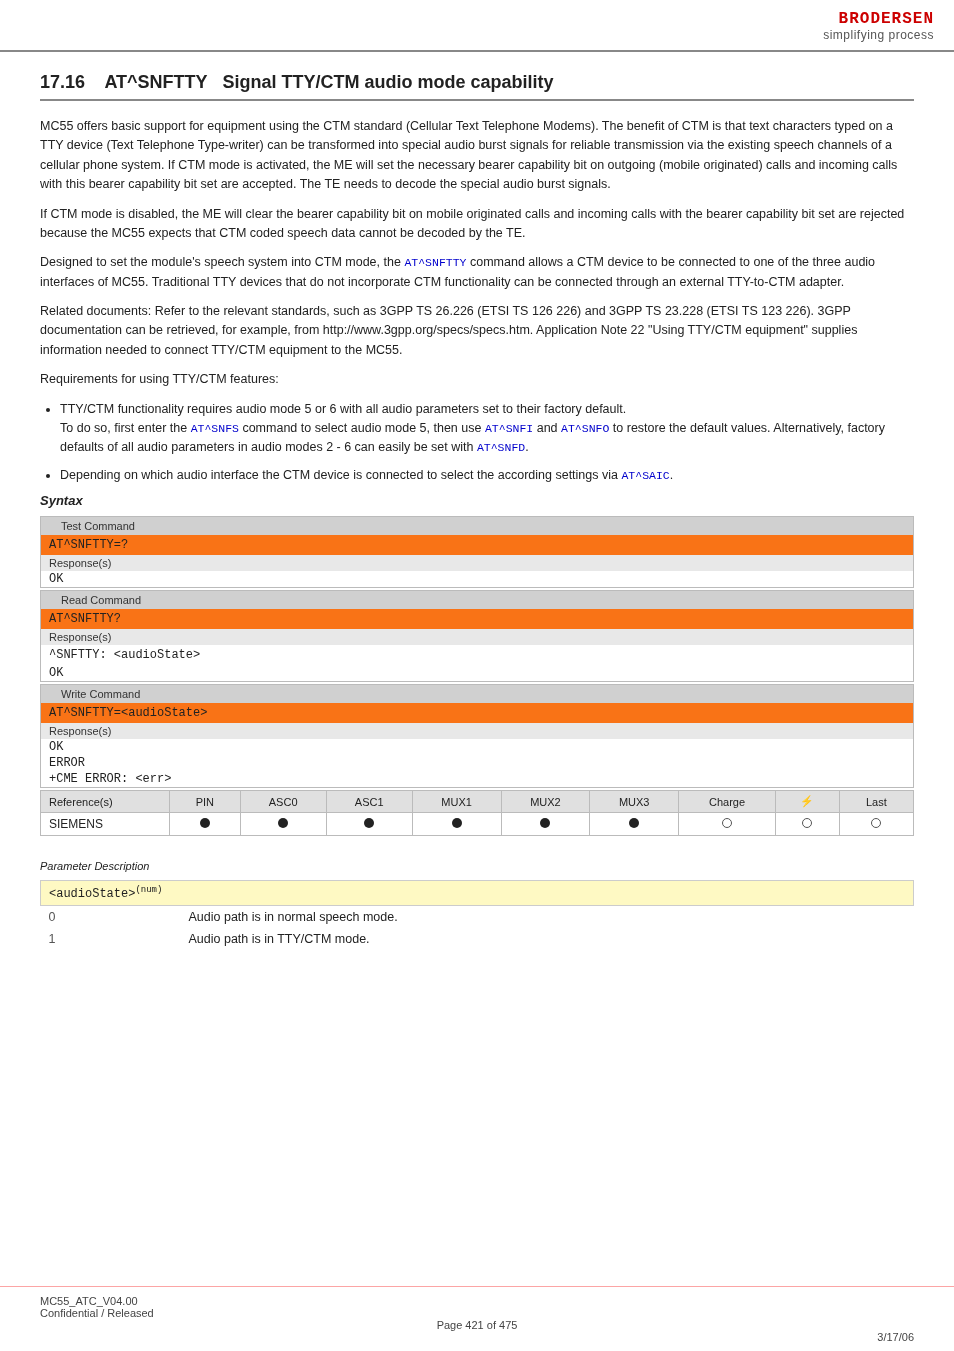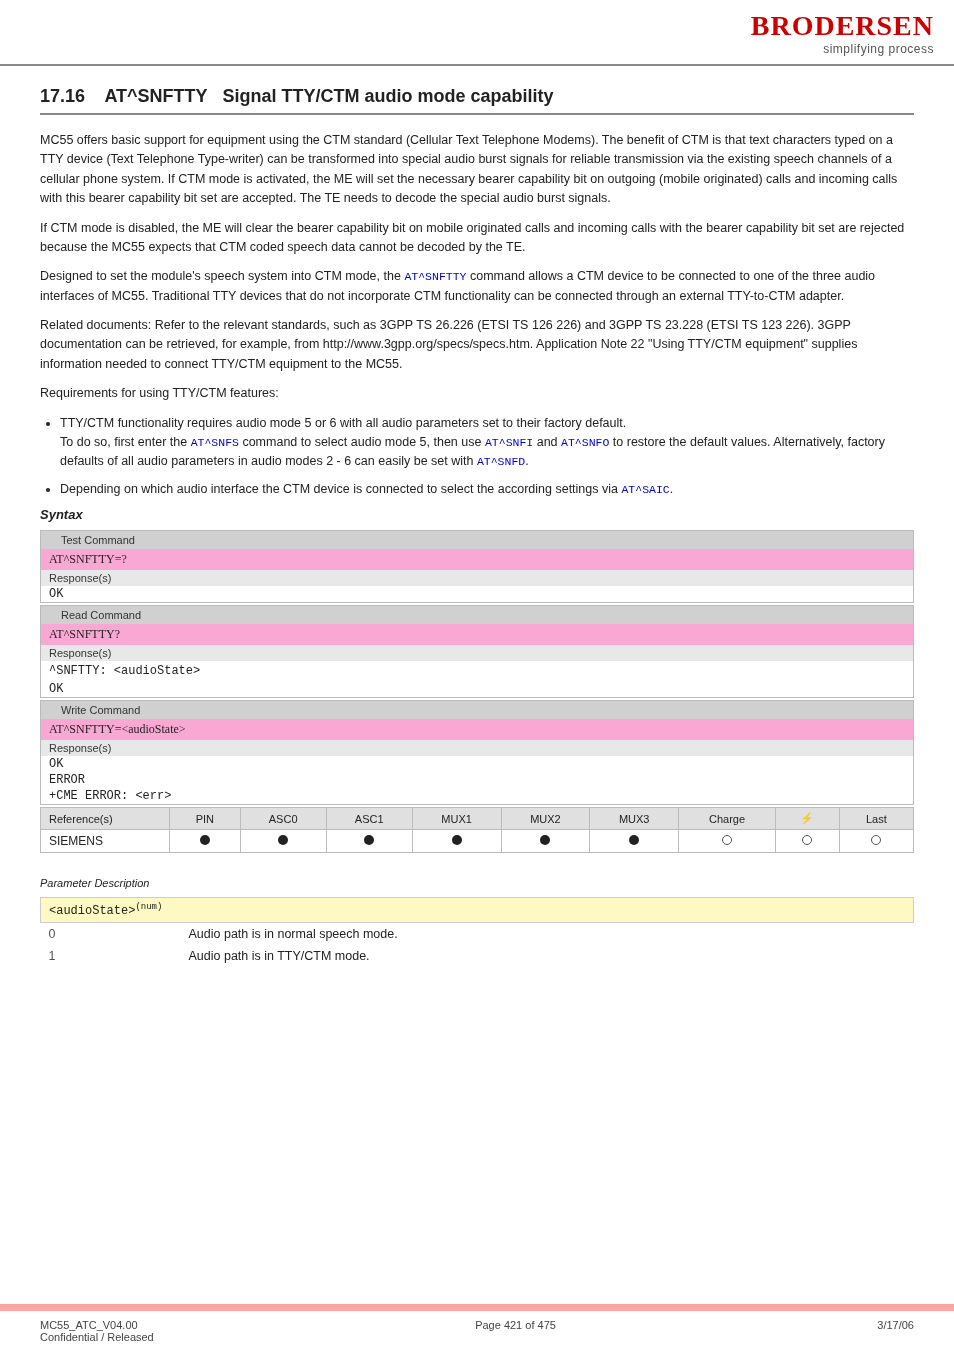--- a/index.html
+++ b/index.html
@@ -20,25 +20,25 @@
       align-items: flex-start;
       padding: 10px 20px 0 20px;
       border-bottom: 2px solid #888;
       padding-bottom: 8px;
       margin-bottom: 0;
     }
     .logo-area {
       text-align: right;
     }
     .logo-text {
-      font-size: 28px;
+      font-size: 16px;
       font-weight: 900;
       color: #c00;
       letter-spacing: 1px;
-      font-family: Liberation Serif, serif;
+      font-family: Liberation Mono, monospace;
     }
     .logo-sub {
       font-size: 12px;
       color: #555;
       letter-spacing: 0.5px;
     }
 
     
     .content {
       padding: 20px 40px 20px 40px;
@@ -86,22 +86,22 @@
       font-size: 13px;
       margin-bottom: 8px;
     }
     .syntax-row-header {
       background: #d0d0d0;
       font-size: 11px;
       color: #333;
       padding: 3px 20px;
     }
     .syntax-row-command {
-      background: #f9a8d4;
-      font-family: Liberation Serif, serif;
+      background: #f97316;
+      font-family: Liberation Mono, monospace;
       font-size: 12px;
       padding: 3px 8px;
     }
     .syntax-row-label {
       background: #e8e8e8;
       font-size: 11px;
       color: #333;
       padding: 2px 8px;
     }
     .syntax-row-content {
@@ -185,26 +185,27 @@
     .param-desc-col {
       color: #222;
     }
 
     
     .footer {
       position: absolute;
       bottom: 0;
       left: 0;
       right: 0;
-      border-top: 7px solid #fca5a5;
+      border-top: 1px solid #fca5a5;
       padding: 8px 40px;
       display: flex;
       justify-content: space-between;
       font-size: 11px;
       color: #444;
+      flex-direction: column;
     }
     .footer-left { text-align: left; }
     .footer-center { text-align: center; }
     .footer-right { text-align: right; }
 
     
     .syntax-block {
       border: 1px solid #bbb;
       margin-bottom: 2px;
     }

